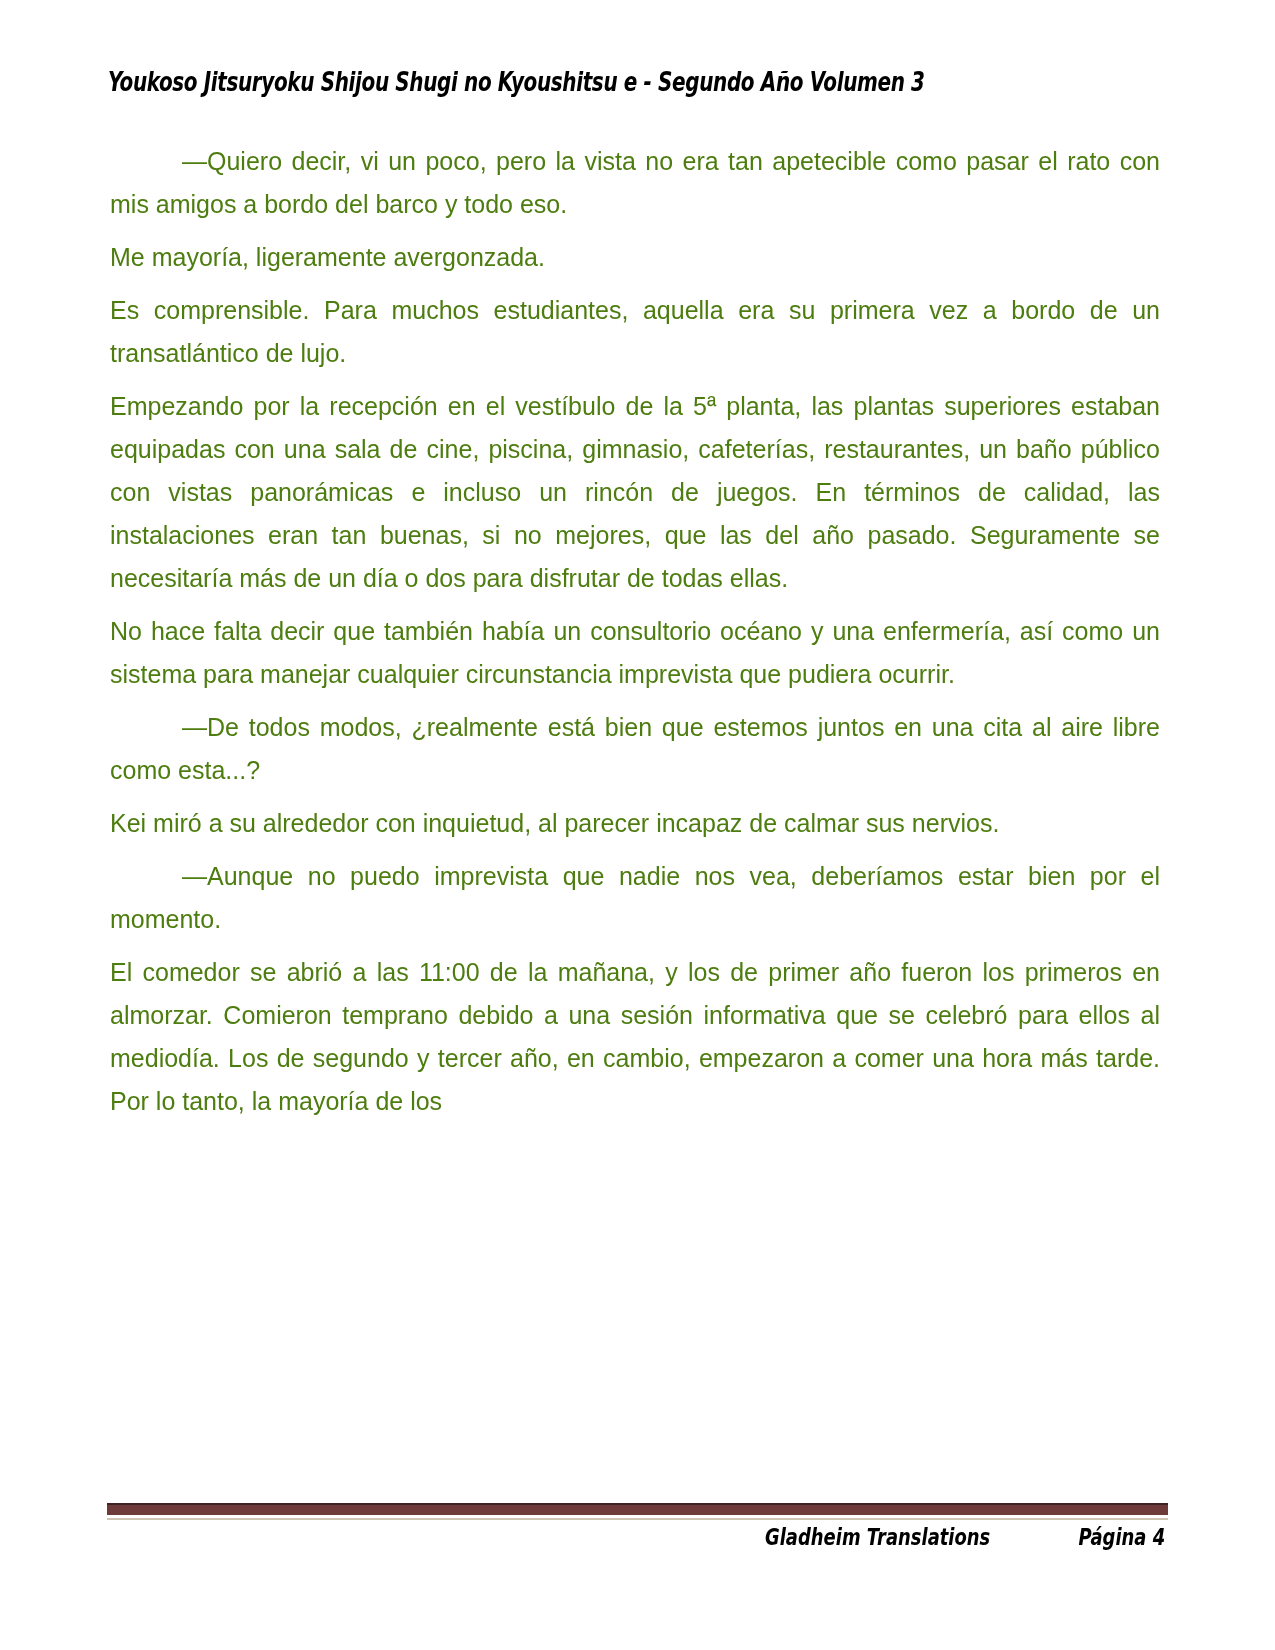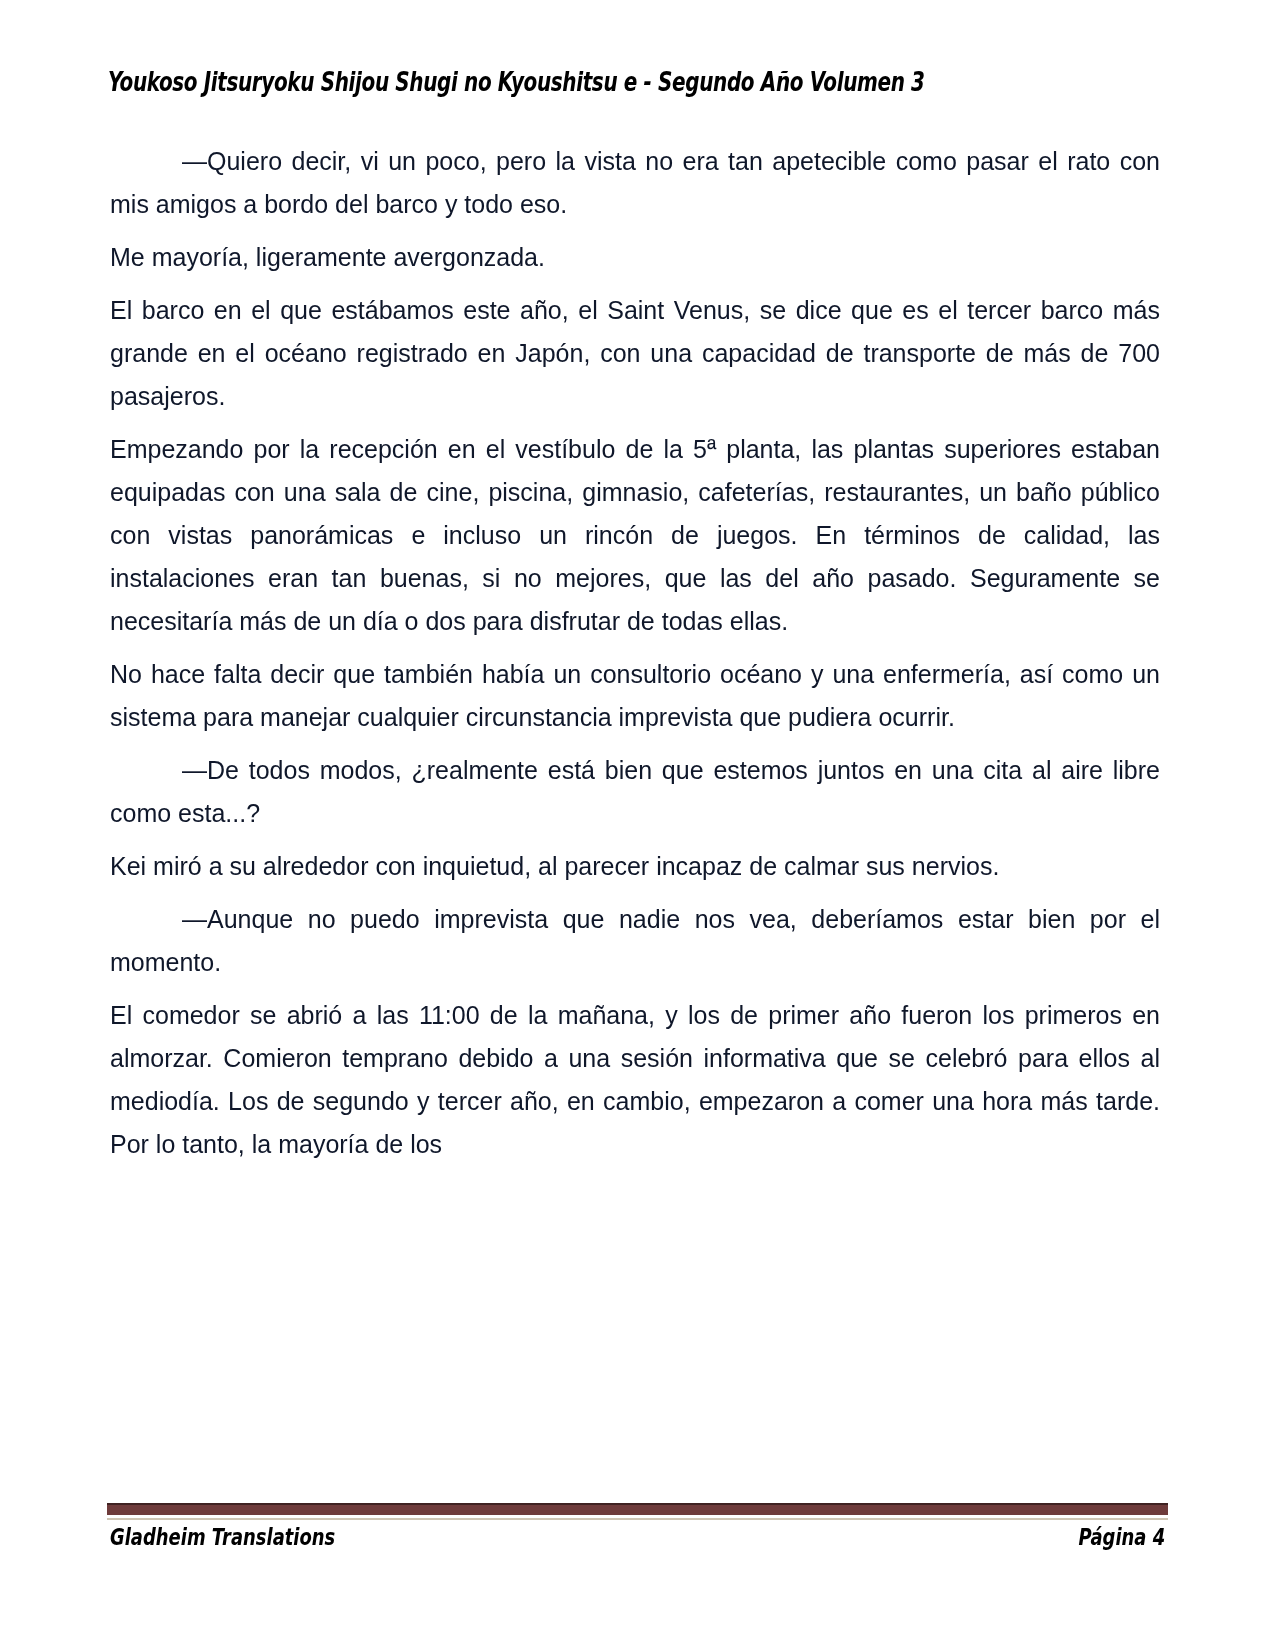--- a/index.html
+++ b/index.html
@@ -42,21 +42,21 @@
     position: absolute;
     left: 110px;
     top: 140px;
     width: 1050px;
   }
   .content p {
     font-family: "Liberation Sans", "DejaVu Sans", sans-serif;
     font-size: 25px;
     line-height: 43px;
     text-align: justify;
-    color: #0f172a;
+    color: #4d7c0f;
     margin: 0 0 10px 0;
   }
   .content p.indent {
     text-indent: 72px;
   }
   .footer-rule {
     position: absolute;
     left: 107px;
     top: 1503px;
     width: 1061px;
@@ -68,39 +68,39 @@
     box-sizing: border-box;
   }
   .rule-gap { height: 3px; background: #ffffff; }
   .rule-thin { height: 2px; background: #cfc5b4; }
   .footer {
     position: absolute;
     left: 110px;
     top: 1524px;
     width: 1055px;
     display: flex;
-    justify-content: space-between;
+    justify-content: flex-end;
     align-items: baseline;
   }
   .footer-left  { font-size: 23px; transform: scaleX(0.78); transform-origin: 0 50%; }
   .footer-right { font-size: 23px; transform: scaleX(0.78); transform-origin: 100% 50%; }
 </style>
 </head>
 <body>
 
 <div class="page">
 
   <div>
     <span class="display-font header-title">Youkoso Jitsuryoku Shijou Shugi no Kyoushitsu e - Segundo Año Volumen 3</span>
   </div>
 
   <div class="content">
     <p class="indent">—Quiero decir, vi un poco, pero la vista no era tan apetecible como pasar el rato con mis amigos a bordo del barco y todo eso.</p>
     <p>Me mayoría, ligeramente avergonzada.</p>
-    <p>El barco en el que estábamos este año, el Saint Venus, se dice que es el tercer barco más grande en el océano registrado en Japón, con una capacidad de transporte de más de 700 pasajeros.</p>
+    <p>Es comprensible. Para muchos estudiantes, aquella era su primera vez a bordo de un transatlántico de lujo.</p>
     <p>Empezando por la recepción en el vestíbulo de la 5ª planta, las plantas superiores estaban equipadas con una sala de cine, piscina, gimnasio, cafeterías, restaurantes, un baño público con vistas panorámicas e incluso un rincón de juegos. En términos de calidad, las instalaciones eran tan buenas, si no mejores, que las del año pasado. Seguramente se necesitaría más de un día o dos para disfrutar de todas ellas.</p>
     <p>No hace falta decir que también había un consultorio océano y una enfermería, así como un sistema para manejar cualquier circunstancia imprevista que pudiera ocurrir.</p>
     <p class="indent">—De todos modos, ¿realmente está bien que estemos juntos en una cita al aire libre como esta...?</p>
     <p>Kei miró a su alrededor con inquietud, al parecer incapaz de calmar sus nervios.</p>
     <p class="indent">—Aunque no puedo imprevista que nadie nos vea, deberíamos estar bien por el momento.</p>
     <p>El comedor se abrió a las 11:00 de la mañana, y los de primer año fueron los primeros en almorzar. Comieron temprano debido a una sesión informativa que se celebró para ellos al mediodía. Los de segundo y tercer año, en cambio, empezaron a comer una hora más tarde. Por lo tanto, la mayoría de los</p>
   </div>
 
   <div class="footer-rule">
     <div class="rule-main"></div>

